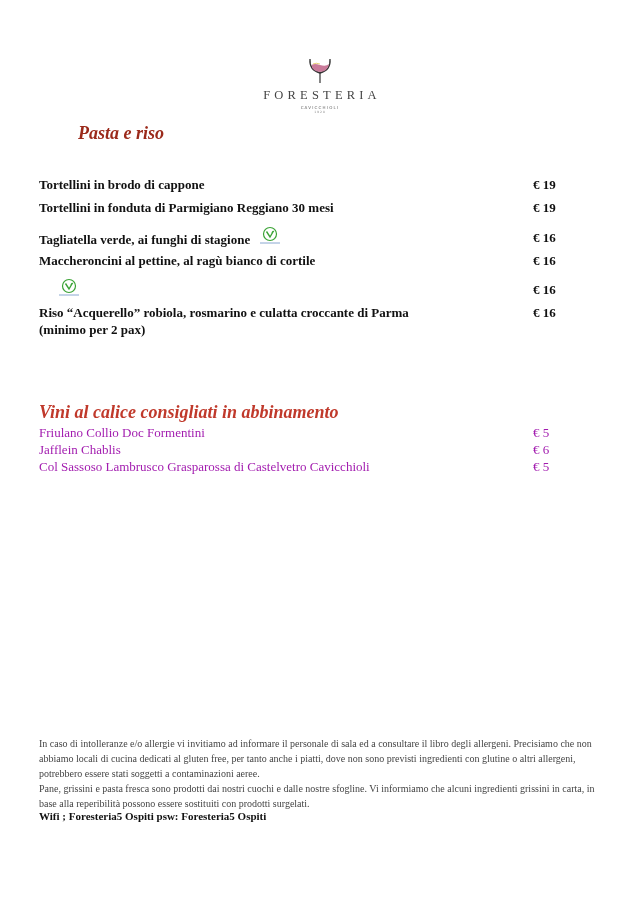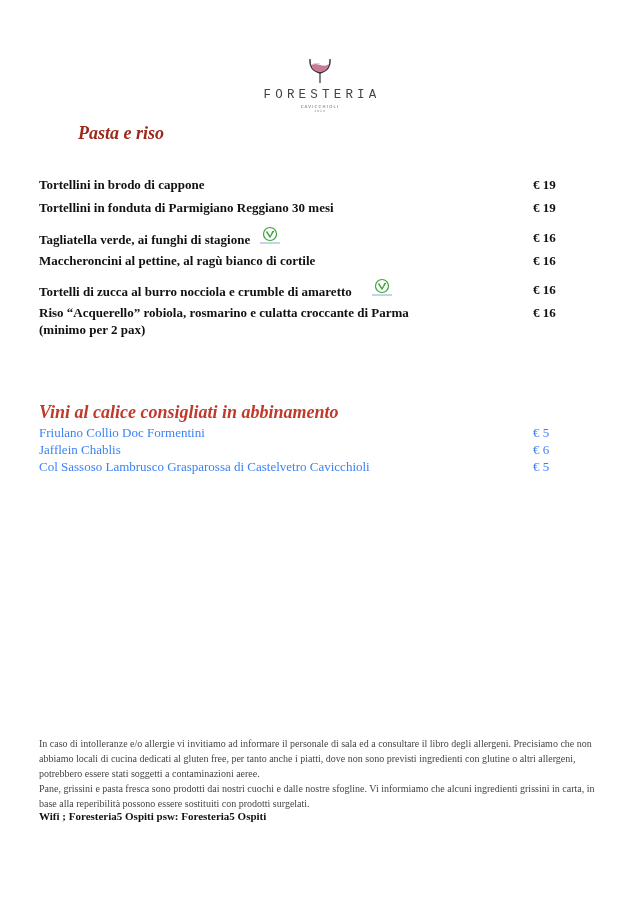--- a/index.html
+++ b/index.html
@@ -1,37 +1,37 @@
 <!DOCTYPE html>
 <html><head>
   <meta charset="utf-8">
   <style>
     html, body { margin: 0; padding: 0; background: #ffffff; }
     body { width: 640px; height: 905px; position: relative; overflow: hidden;
       font-family: "DejaVu Serif", "Liberation Serif", serif; color: #1a1a1a; }
     .logo { position: absolute; left: 0; width: 640px; top: 56px; text-align: center; }
     .logo svg { display: block; margin: 0 auto; }
-    .logo-name { font-family: Liberation Mono, monospace; font-weight: 300; font-size: 12.5px;
+    .logo-name { font-family: Liberation Serif, serif; font-weight: 300; font-size: 12.5px;
       letter-spacing: 4.2px; color: #444; margin-top: 4px; padding-left: 4px; }
     .logo-sub { font-family: "DejaVu Sans", sans-serif; font-size: 4px; letter-spacing: 1.2px; color: #666; margin-top: 2px; }
     .logo-year { font-family: "DejaVu Sans", sans-serif; font-size: 3px; letter-spacing: 1px; color: #888; }
 
     .section-title { position: absolute; left: 78px; top: 123px; font-family: "Liberation Serif", serif;
       font-style: italic; font-weight: bold; font-size: 18px; color: #9b2a1b; }
 
     .dish { position: absolute; left: 39px; width: 520px; font-family: "Liberation Serif", serif;
       font-weight: bold; font-size: 13px; line-height: 17px; color: #111; }
     .dish .name { display: inline-block; width: 440px; }
     .dish .price { position: absolute; left: 494px; top: 0; }
     .veg { display: inline-block; vertical-align: middle; margin-left: 8px; position: relative; top: -3px; }
 
     .wine-title { position: absolute; left: 39px; top: 402px; font-family: "Liberation Serif", serif;
       font-style: italic; font-weight: bold; font-size: 18px; color: #c0392b; }
     .wine { position: absolute; left: 39px; width: 520px; font-family: "Liberation Serif", serif;
-      font-size: 13px; line-height: 17px; color: #3b82f6; }
+      font-size: 13px; line-height: 17px; color: #a21caf; }
     .wine .price { position: absolute; left: 494px; top: 0; }
 
     .note { position: absolute; left: 39px; width: 556px; font-family: "Liberation Serif", serif;
       font-size: 10px; line-height: 15px; color: #444; }
     .wifi { position: absolute; left: 39px; top: 810px; font-family: "Liberation Serif", serif;
       font-weight: bold; font-size: 11px; color: #111; }
   </style>
 </head>
 <body>
 
@@ -66,21 +66,21 @@
           <line x1="2" y1="17" x2="22" y2="17" stroke="#8aa8d0" stroke-width="1"></line>
         </svg>
   </span></span>
   <span class="price">€ 16</span>
 </div>
 <div class="dish" style="top:252px">
   <span class="name">Maccheroncini al pettine, al ragù bianco di cortile</span>
   <span class="price">€ 16</span>
 </div>
 <div class="dish" style="top:281px">
-  <span class="name"><span>Tortelli di zucca al burro nocciola e crumble di amaretto</span><span class="veg" style="margin-left:18px">
+  <span class="name"><span class="veg" style="margin-left:18px">
     <svg width="24" height="20" viewBox="0 0 24 20">
           <circle cx="12" cy="8" r="6.5" fill="none" stroke="#3aa335" stroke-width="1.2"></circle>
           <path d="M8.5 5.5 L12 11 L15.5 5" fill="none" stroke="#3aa335" stroke-width="1.4"></path>
           <path d="M13 7 Q15 4 16.5 5" fill="#3aa335"></path>
           <line x1="2" y1="17" x2="22" y2="17" stroke="#8aa8d0" stroke-width="1"></line>
         </svg>
   </span></span>
   <span class="price">€ 16</span>
 </div>
 <div class="dish" style="top:304px">

